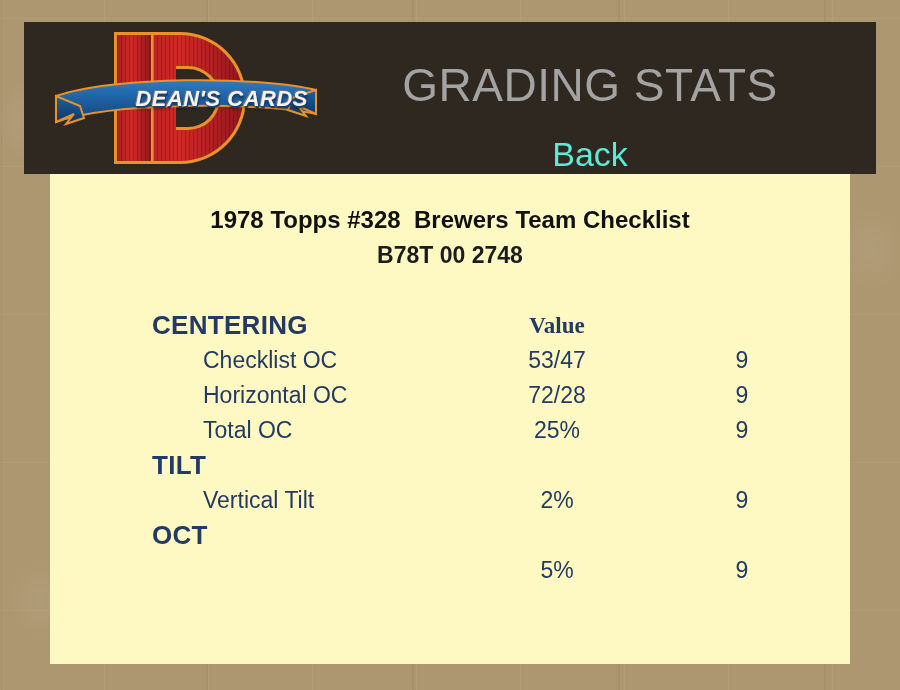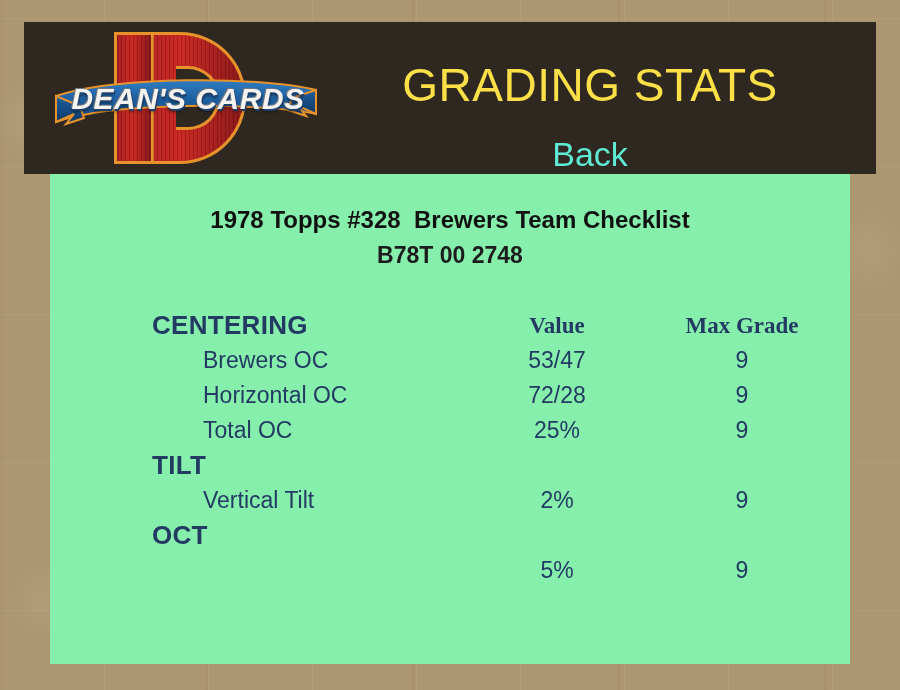--- a/index.html
+++ b/index.html
@@ -125,40 +125,40 @@
     top: 44px;
     width: 268px;
     height: 60px;
   }
   #logo-text {
     position: absolute;
     left: 16px;
     top: 52px;
     width: 240px;
     height: 42px;
-    text-align: center;
+    text-align: right;
     font-family: "Liberation Sans", sans-serif;
     font-weight: bold;
     font-style: italic;
-    font-size: 30px;
+    font-size: 22px;
     letter-spacing: 0.5px;
     line-height: 42px;
     color: #f4f3ef;
     text-shadow: 1px 2px 0 #1d3f6b, -1px -1px 0 #6f7780, 0 3px 3px rgba(0,0,0,0.45);
     white-space: nowrap;
   }
 
   
   #header-title {
     position: absolute;
     left: 296px;
     top: 36px;
     width: 540px;
     text-align: center;
-    color: #fde047;
+    color: #a3a3a3;
     font-size: 46px;
     font-weight: normal;
     letter-spacing: 0.5px;
     line-height: 54px;
     white-space: nowrap;
   }
   #header-subtitle {
     position: absolute;
     left: 296px;
     top: 112px;
@@ -171,21 +171,21 @@
     white-space: nowrap;
   }
 
   
   #panel {
     position: absolute;
     left: 50px;
     top: 174px;
     width: 800px;
     height: 490px;
-    background: #86efac;
+    background: #fef9c3;
   }
 
   #card-title {
     position: absolute;
     left: 0;
     top: 32px;
     width: 800px;
     text-align: center;
     font-size: 24px;
     font-weight: bold;
@@ -302,25 +302,24 @@
   <div id="panel">
 
     <div id="card-title">1978 Topps #328  Brewers Team Checklist</div>
     <div id="card-code">B78T 00 2748</div>
 
     <div id="stats">
 
       <div class="stat-row section-row header-row">
         <div class="col-label">CENTERING</div>
         <div class="col-value">Value</div>
-        <div class="col-grade">Max Grade</div>
-      </div>
-
-      <div class="stat-row">
-        <div class="col-label">Brewers OC</div>
+      </div>
+
+      <div class="stat-row">
+        <div class="col-label">Checklist OC</div>
         <div class="col-value">53/47</div>
         <div class="col-grade">9</div>
       </div>
 
       <div class="stat-row">
         <div class="col-label">Horizontal OC</div>
         <div class="col-value">72/28</div>
         <div class="col-grade">9</div>
       </div>
 

